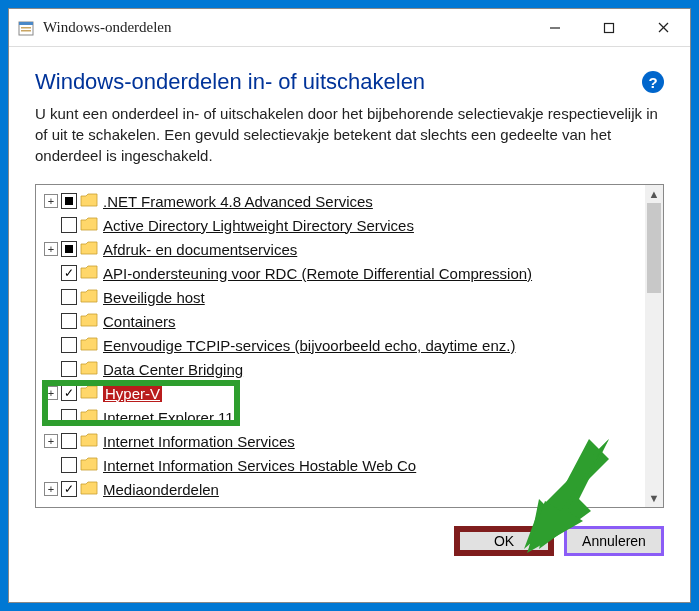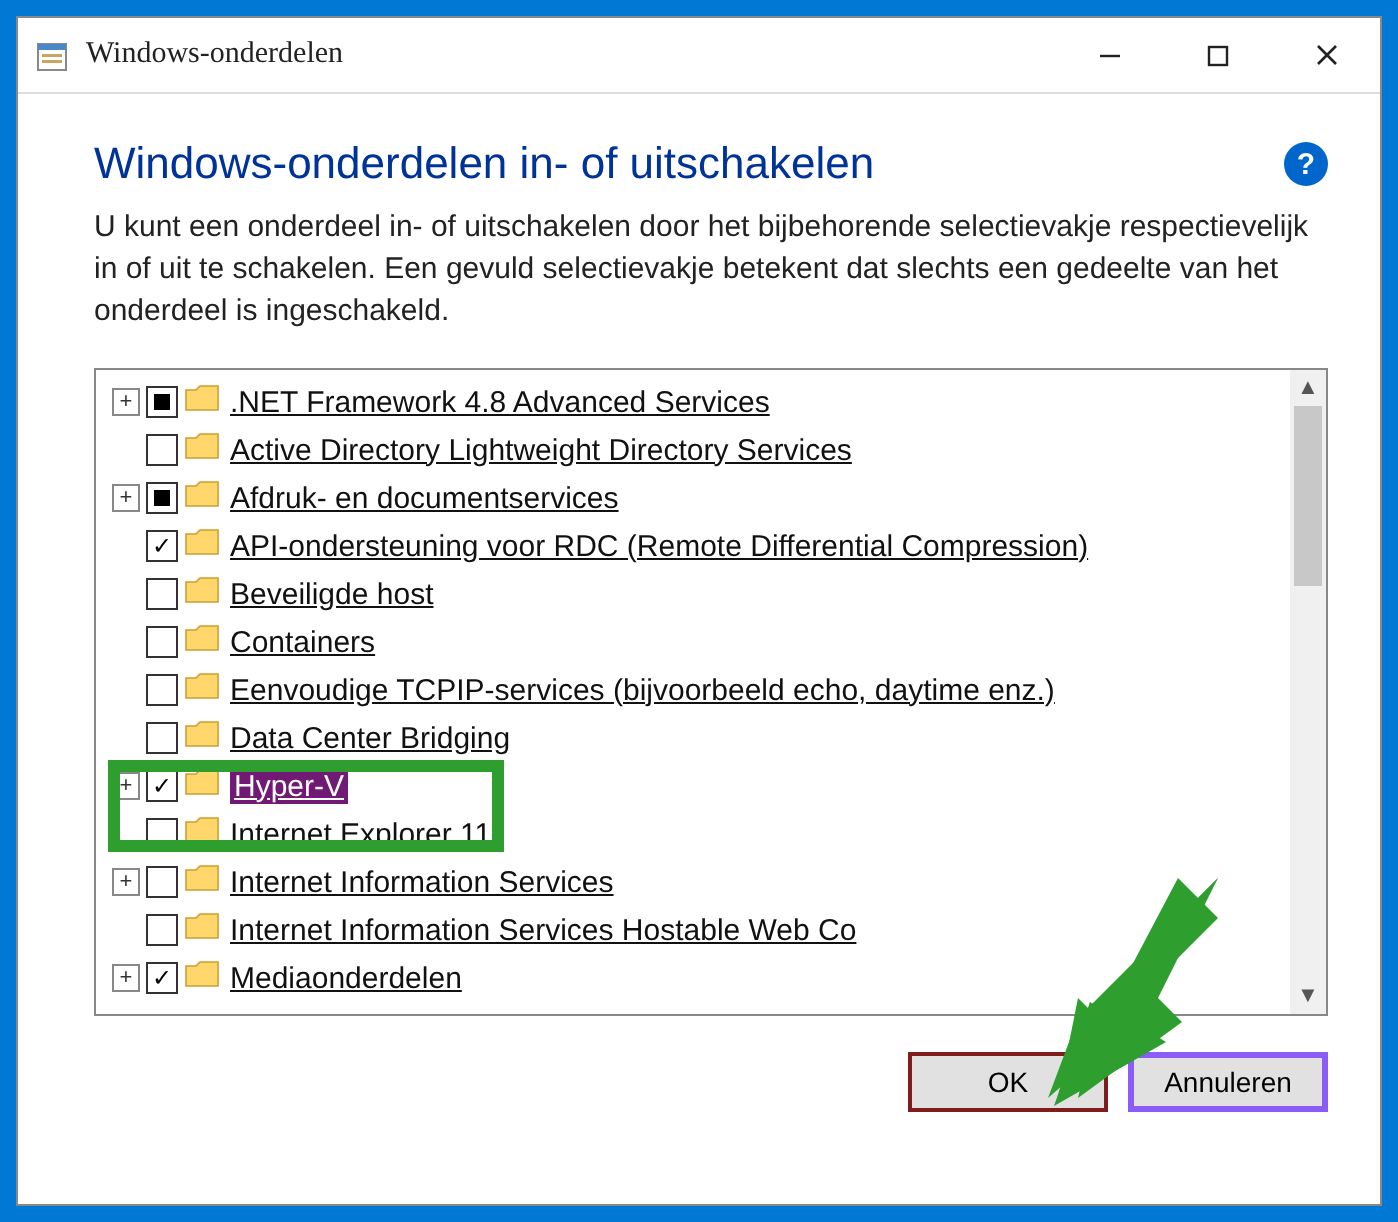--- a/index.html
+++ b/index.html
@@ -31,21 +31,21 @@
     margin-right: 6px;
     display: flex; align-items: center; justify-content: center;
   }
   .titlebar .title { font-size: 15px; color: #222; flex: 1; font-family: Liberation Serif, serif; }
   .winbtn {
     width: 54px; height: 38px;
     display: flex; align-items: center; justify-content: center;
     color: #222;
   }
   .content {
-    padding: 22px 26px 14px 38px;
+    padding: 22px 26px 14px 26px;
     flex: 1;
     display: flex;
     flex-direction: column;
   }
   .heading-row { display: flex; align-items: center; }
   .heading {
     color: #003399;
     font-size: 22px;
     font-weight: 400;
   }
@@ -123,41 +123,41 @@
   .checkbox.checked::after { content: "✓"; }
   .checkbox.partial::after {
     content: ""; display: block;
     width: 8px; height: 8px; background: #000;
   }
   .folder {
     width: 18px; height: 14px;
     flex-shrink: 0;
   }
   .label { margin-left: 2px; color: #111; text-decoration: underline; }
-  .label.selected { background: #701a75; color: #fff; padding: 0 2px; }
+  .label.selected { background: #b91c1c; color: #fff; padding: 0 2px; }
   .highlight-box {
     position: absolute;
     border: 6px solid #2e9e2e;
     pointer-events: none;
   }
   .buttons {
     margin-top: 18px;
     display: flex;
     justify-content: flex-end;
     gap: 10px;
   }
   .btn {
     min-width: 100px;
     height: 30px;
     background: #e1e1e1;
     border: 3px solid #8b5cf6;
     font-size: 14px;
     display: flex; align-items: center; justify-content: center;
   }
-  .btn.primary { border: 2px solid #7f1d1d; text-align: right; }
+  .btn.primary { border: 6px solid #7f1d1d; text-align: right; }
   .arrow-annot {
     position: absolute;
     pointer-events: none;
     z-index: 20;
   }
 </style>
 </head>
 <body>
 
 <div class="window">

